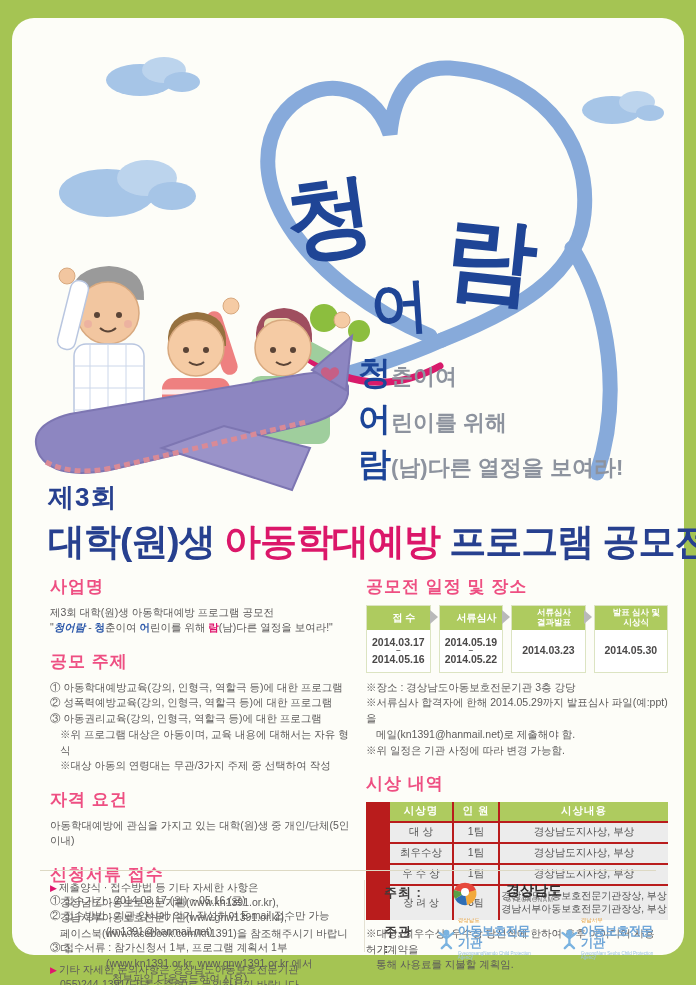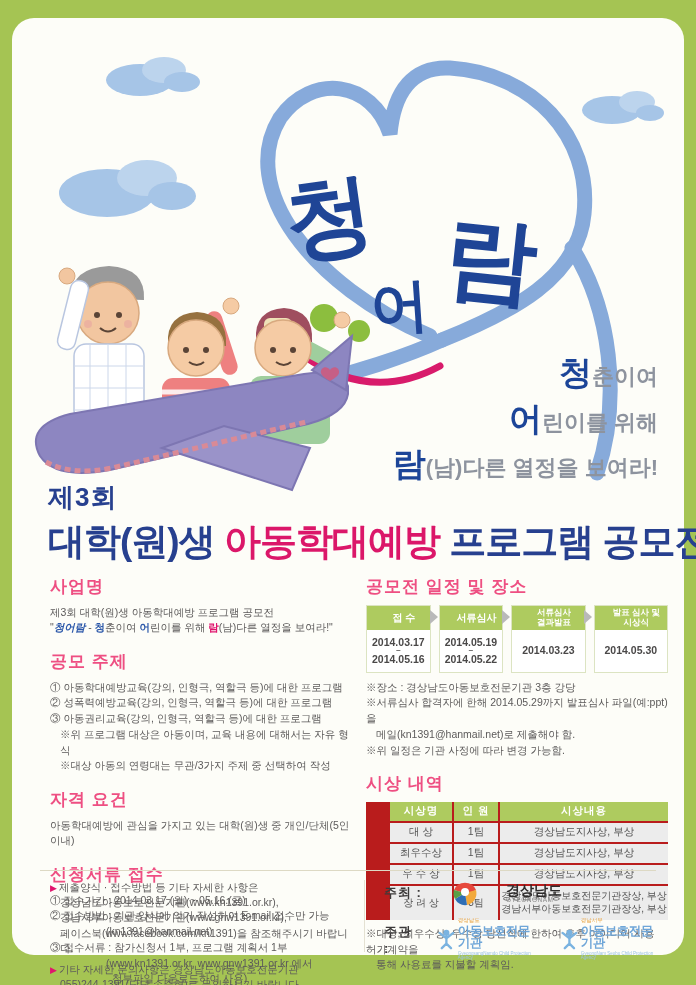--- a/index.html
+++ b/index.html
@@ -3,21 +3,21 @@
 <meta charset="utf-8">
 <style>
   html,body{margin:0;padding:0;}
   body{width:696px;height:985px;position:relative;overflow:hidden;
        font-family:"Liberation Sans",sans-serif;background:#a5c453;}
   .panel{position:absolute;left:12px;top:18px;width:672px;height:937px;
          background:#fdfdf8;border-radius:22px;}
   
   .illo{position:absolute;left:0;top:0;width:672px;height:520px;pointer-events:none;}
   
-  .slogan{position:absolute;right:26px;top:332px;width:300px;text-align:right;line-height:1.38;}
+  .slogan{position:absolute;right:26px;top:332px;width:300px;text-align:left;line-height:1.38;}
   .slogan .row{white-space:nowrap;}
   .slogan .acc{font-size:33px;font-weight:bold;color:#1c4598;}
   .slogan .rest{font-size:22px;font-weight:bold;color:#8d939e;}
   
   .titleblock{position:absolute;left:36px;top:462px;width:620px;}
   .t1{font-size:26px;font-weight:bold;color:#27408f;letter-spacing:1px;}
   .t2{font-size:37px;font-weight:bold;color:#27408f;letter-spacing:-1px;margin-top:2px;white-space:nowrap;}
   .t2 .mag{color:#db1769;}
   
   .col{position:absolute;top:556px;font-size:10.5px;color:#5c5a5a;line-height:1.5;}

